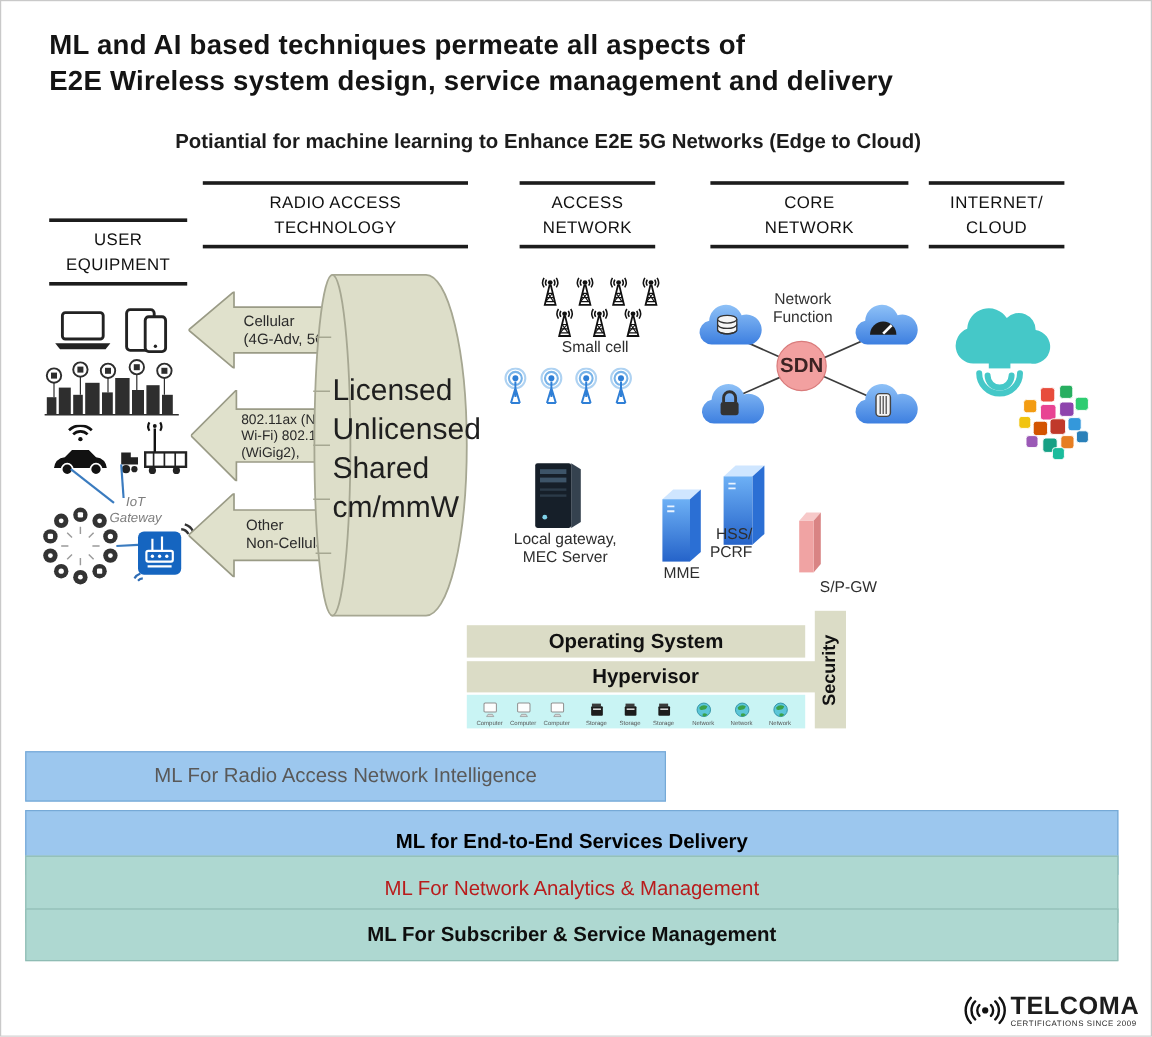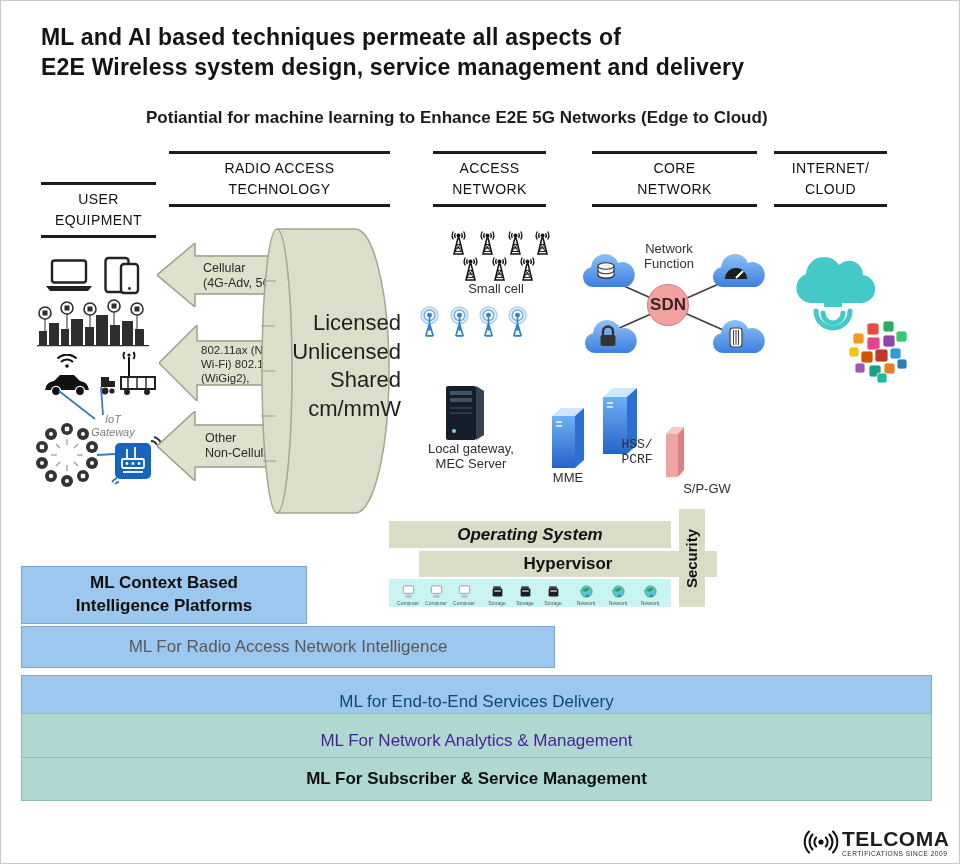--- a/index.html
+++ b/index.html
@@ -10,21 +10,21 @@
   }
   .abs{position:absolute;}
   .pre{white-space:pre-line;}
   .title{font-size:23px;font-weight:700;line-height:1.3;color:#141414;letter-spacing:.2px;}
   .subtitle{font-size:17px;font-weight:600;color:#1c1c1c;}
   .colhead{
     border-top:3px solid #1c1c1c;border-bottom:3px solid #1c1c1c;box-sizing:border-box;
     height:56px;display:flex;align-items:center;justify-content:center;text-align:center;
     font-size:14px;font-weight:500;letter-spacing:.4px;line-height:1.5;color:#111;
   }
-  .cyl-text{width:124px;text-align:right;font-size:22px;font-weight:500;line-height:1.3;color:#1f1f1f;z-index:3;}
+  .cyl-text{width:124px;text-align:left;font-size:25px;font-weight:500;line-height:1.3;color:#1f1f1f;z-index:3;}
   .arrow{z-index:1;}
   .arrow-label{position:absolute;color:#2a2a2a;font-weight:500;line-height:1.22;}
   .iconlabel{font-size:13px;color:#2e2e2e;text-align:center;line-height:1.15;}
   .khakibar{background:#dbdcc6;display:flex;align-items:center;justify-content:center;
     font-weight:700;color:#111;}
   .mlbar{box-sizing:border-box;display:flex;align-items:center;justify-content:center;
     text-align:center;font-size:17px;}
   .blue{background:#9cc7ee;border:1px solid #76a9d6;}
   .teal{background:#aed8d1;border:1px solid #8fbcb4;}
   .stripgroup{display:flex;flex-direction:column;align-items:center;width:26px;}
@@ -313,21 +313,21 @@
 
   <svg class="abs" style="left:600px;top:383px;" width="38" height="72" viewBox="0 0 38 72">
     <polygon points="2,13 12,4 36,4 26,13" fill="#cfe6ff"></polygon>
     <polygon points="26,13 36,4 36,61 26,70" fill="#2b6fd4"></polygon>
     <rect x="2" y="13" width="24" height="57" fill="url(#bluetower)"></rect>
     <g stroke="#eaf4ff" stroke-width="1.6">
         <line x1="6" y1="19" x2="12" y2="19"></line>
         <line x1="6" y1="23" x2="12" y2="23"></line>
       </g>
   </svg>
-  <div class="abs iconlabel pre" style="left:608px;top:437px;width:44px;text-align:center;padding-left:6px;font-family:Liberation Mono, monospace;">HSS/
+  <div class="abs iconlabel pre" style="left:576px;top:437px;width:44px;text-align:right;padding-left:6px;">HSS/
 PCRF</div>
 
   <svg class="abs" style="left:662px;top:424px;" width="24" height="54" viewBox="0 0 24 54">
     <polygon points="3,9 9,2 21,2 15,9" fill="#f7c9c9"></polygon>
     <polygon points="15,9 21,2 21,45 15,52" fill="#d98484"></polygon>
     <rect x="3" y="9" width="12" height="43" fill="#f0a3a3"></rect>
   </svg>
   <div class="abs iconlabel" style="left:655px;top:481px;width:56px;margin-left:23px;">S/P-GW</div>
 
   <svg class="abs" style="left:575px;top:248px;" width="185" height="115" viewBox="0 0 185 115">
@@ -387,22 +387,22 @@
       <rect x="26" y="28" width="13" height="13" rx="2.5" fill="#c0392b"></rect>
       <rect x="41" y="27" width="11" height="11" rx="2.5" fill="#3498db"></rect>
       <rect x="6" y="42" width="10" height="10" rx="2.5" fill="#9b59b6"></rect>
       <rect x="20" y="44" width="12" height="12" rx="2.5" fill="#16a085"></rect>
       <rect x="35" y="42" width="11" height="11" rx="2.5" fill="#e67e22"></rect>
       <rect x="48" y="38" width="10" height="10" rx="2.5" fill="#2980b9"></rect>
       <rect x="28" y="52" width="10" height="10" rx="2.5" fill="#1abc9c"></rect>
     </g>
   </svg>
 
-  <div class="abs khakibar" style="left:388px;top:520px;width:282px;height:27px;font-size:17px;font-style:italic;">Operating System</div>
-  <div class="abs khakibar" style="left:388px;top:550px;width:298px;height:26px;font-size:17px;margin-left:30px;">Hypervisor</div>
+  <div class="abs khakibar" style="left:388px;top:520px;width:282px;height:27px;font-size:17px;">Operating System</div>
+  <div class="abs khakibar" style="left:388px;top:550px;width:298px;height:26px;font-size:17px;">Hypervisor</div>
 
   <div class="abs" style="left:388px;top:578px;width:282px;height:28px;background:#c9f4f4;display:flex;align-items:flex-end;justify-content:space-between;padding:1px 8px 1px 6px;box-sizing:border-box;">
     <div style="display:flex;gap:2px;">
       <div class="stripgroup">
           <svg width="15" height="15">
             <use href="#monitorI" width="15" height="15"></use>
           </svg>
           <div class="striplabel">Computer</div>
         </div>
       <div class="stripgroup">
@@ -457,25 +457,23 @@
           </svg>
           <div class="striplabel">Network</div>
         </div>
     </div>
   </div>
 
   <div class="abs" style="left:678px;top:508px;width:26px;height:98px;background:#dbdcc6;display:flex;align-items:center;justify-content:center;">
     <span style="transform:rotate(-90deg);font-size:15px;font-weight:700;color:#111;white-space:nowrap;">Security</span>
   </div>
 
-  <div class="abs mlbar blue pre" style="left:20px;top:565px;width:286px;height:58px;font-weight:700;color:#0e0e0e;line-height:1.35;">ML Context Based
-Intelligence Platforms</div>
   <div class="abs mlbar blue" style="left:20px;top:625px;width:534px;height:42px;color:#595959;font-weight:500;">ML For Radio Access Network Intelligence</div>
-  <div class="abs mlbar blue" style="left:20px;top:674px;width:911px;height:54px;color:#0c4a6e;font-weight:400;">ML for End-to-End Services Delivery</div>
-  <div class="abs mlbar teal" style="left:20px;top:712px;width:911px;height:56px;color:#4c1d95;font-weight:500;">ML For Network Analytics &amp; Management</div>
+  <div class="abs mlbar blue" style="left:20px;top:674px;width:911px;height:54px;color:#000000;font-weight:700;">ML for End-to-End Services Delivery</div>
+  <div class="abs mlbar teal" style="left:20px;top:712px;width:911px;height:56px;color:#b91c1c;font-weight:500;">ML For Network Analytics &amp; Management</div>
   <div class="abs mlbar teal" style="left:20px;top:756px;width:911px;height:44px;color:#0e0e0e;font-weight:700;">ML For Subscriber &amp; Service Management</div>
 
   <div class="abs" style="left:802px;top:826px;display:flex;align-items:center;gap:3px;">
     <svg width="36" height="30" viewBox="0 0 36 30">
       <circle cx="18" cy="15" r="2.6" fill="#111"></circle>
       <g fill="none" stroke="#111" stroke-width="2" stroke-linecap="round">
         <path d="M13.2 10.5 a6.5 6.5 0 0 0 0 9"></path>
         <path d="M9.6 7.5 a10.8 10.8 0 0 0 0 15"></path>
         <path d="M6 4.5 a15 15 0 0 0 0 21"></path>
         <path d="M22.8 10.5 a6.5 6.5 0 0 1 0 9"></path>

